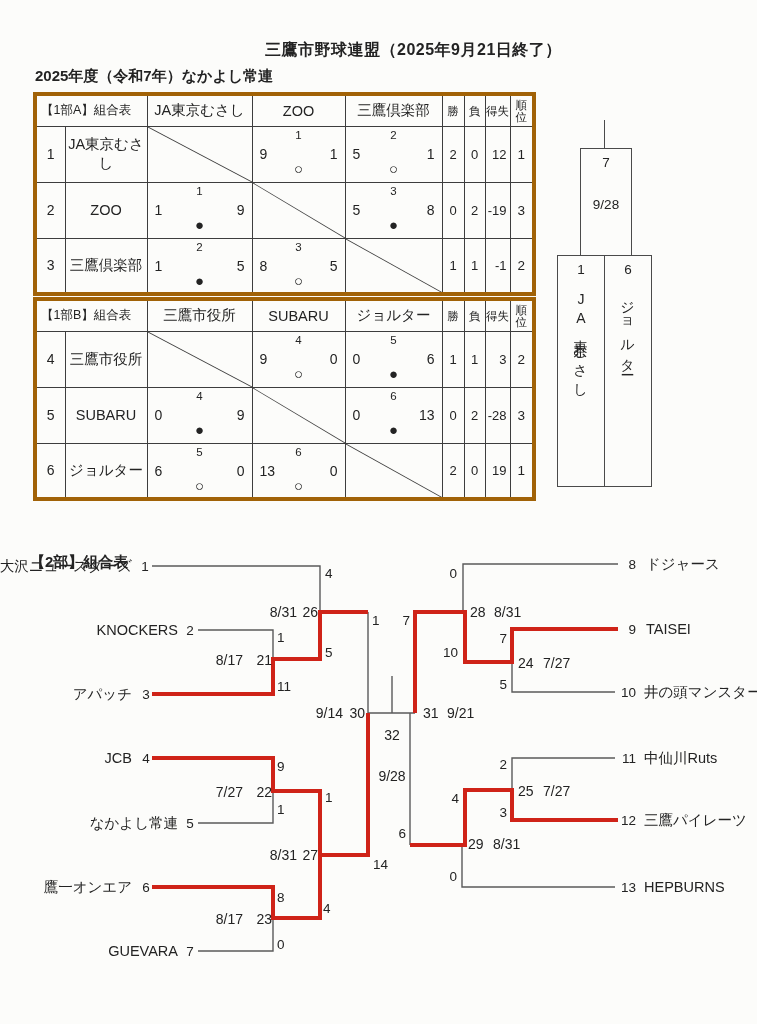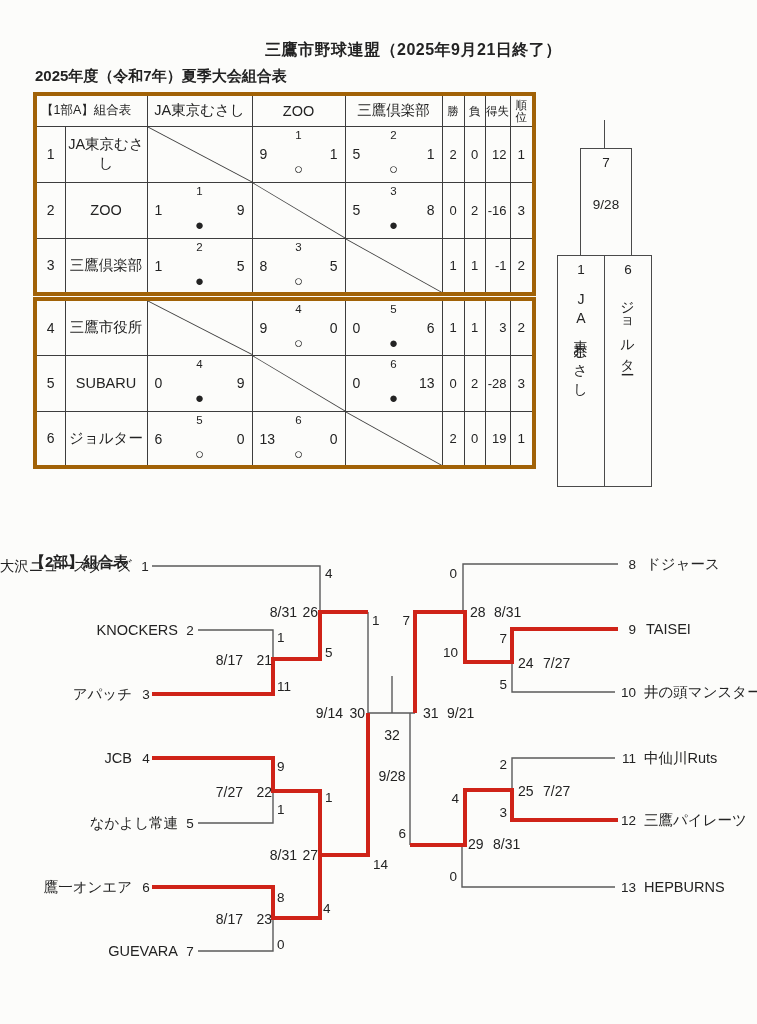--- a/index.html
+++ b/index.html
@@ -49,21 +49,21 @@
   .scr{font-size:13.5px;}
   .gno{font-size:14px;}
   .gdt{font-size:14px;}
 </style>
 </head>
 <body>
 
 <div id="page">
 
   <div class="abs ttl" style="left:265px;top:40px;">三鷹市野球連盟（2025年9月21日終了）</div>
-  <div class="abs sub" style="left:35px;top:67px;">2025年度（令和7年）夏季大会組合表</div>
+  <div class="abs sub" style="left:35px;top:67px;">2025年度（令和7年）なかよし常連</div>
 
   <table class="grid" style="top:92px;">
     <colgroup>
         <col style="width:30px">
         <col style="width:82px">
         <col style="width:105px">
         <col style="width:93px">
         <col style="width:97px">
         <col style="width:22px">
         <col style="width:21px">
@@ -121,21 +121,21 @@
             </svg>
           </td>
       <td class="mcell">
         <span class="gnum">3</span>
         <span class="ls">5</span>
         <span class="rs">8</span>
         <span class="mk">●</span>
       </td>
       <td class="st">0</td>
       <td class="st dotl">2</td>
-      <td class="df">-16</td>
+      <td class="df">-19</td>
       <td class="rk">3</td>
     </tr>
     <tr class="dt">
       <td class="num">3</td>
       <td class="tname">三鷹倶楽部</td>
       <td class="mcell">
         <span class="gnum">2</span>
         <span class="ls">1</span>
         <span class="rs">5</span>
         <span class="mk">●</span>
@@ -165,20 +165,30 @@
         <col style="width:82px">
         <col style="width:105px">
         <col style="width:93px">
         <col style="width:97px">
         <col style="width:22px">
         <col style="width:21px">
         <col style="width:25px">
         <col style="width:24px">
       </colgroup>
     <tbody>
+        <tr class="hd">
+      <th class="corner" colspan="2">【1部B】組合表</th>
+      <th class="opp">三鷹市役所</th>
+      <th class="opp">SUBARU</th>
+      <th class="opp">ジョルター</th>
+      <th class="sth">勝</th>
+      <th class="sth dotl">負</th>
+      <th class="sth">得失</th>
+      <th class="sth">順位</th>
+    </tr>
     <tr class="dt">
       <td class="num">4</td>
       <td class="tname">三鷹市役所</td>
       <td class="mcell">
             <svg class="diag" preserveAspectRatio="none" viewBox="0 0 100 100">
               <line x1="0" y1="0" x2="100" y2="100"></line>
             </svg>
           </td>
       <td class="mcell">
         <span class="gnum">4</span>

